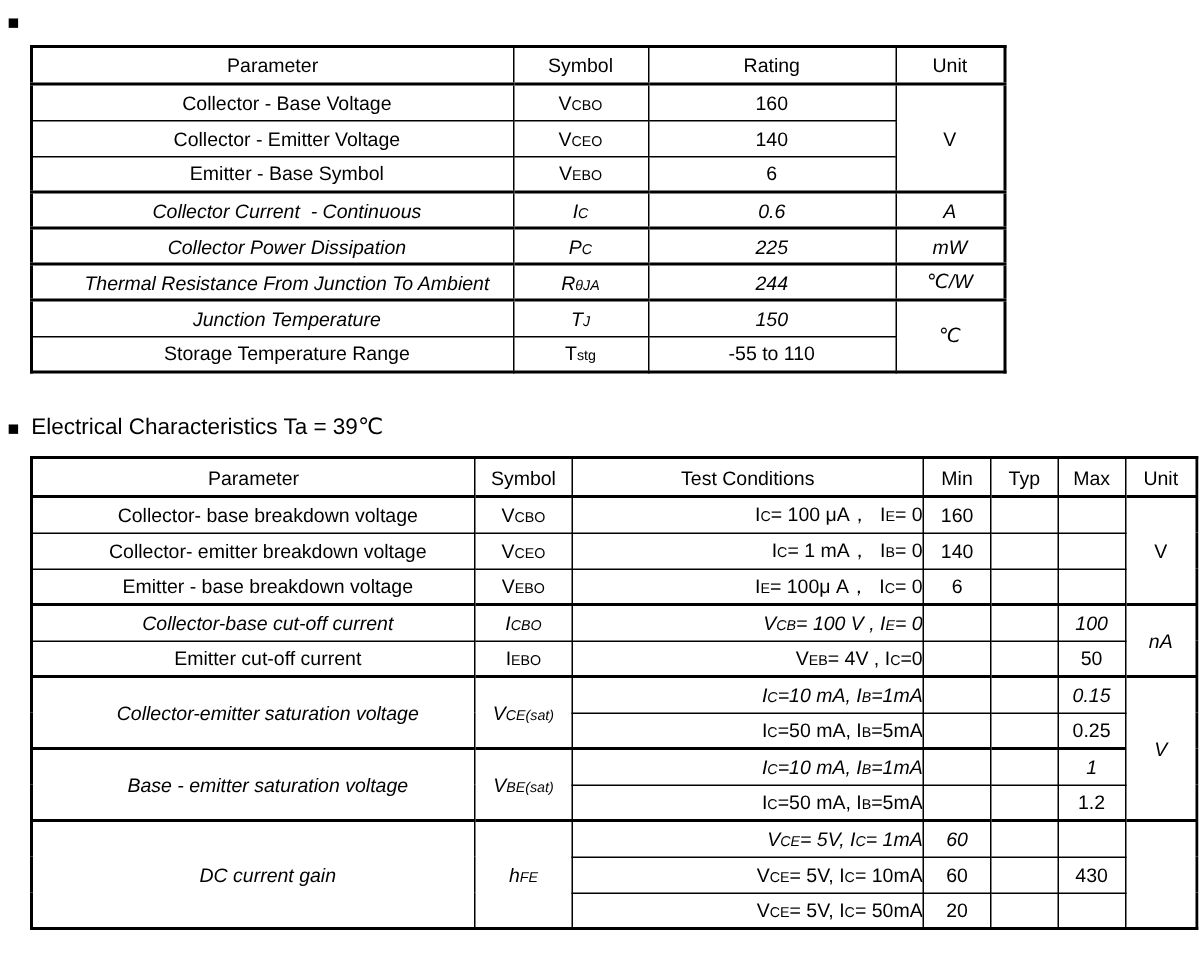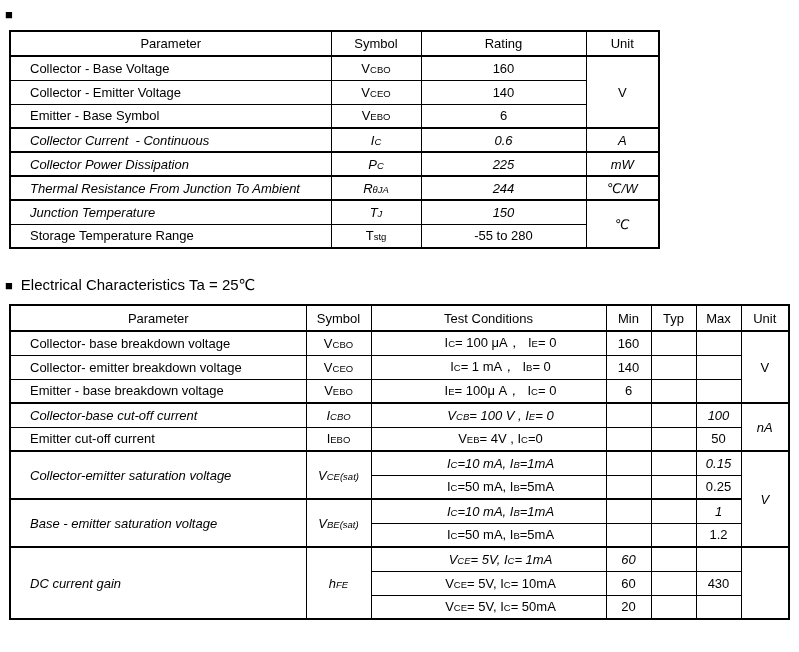--- a/index.html
+++ b/index.html
@@ -15,34 +15,34 @@
   .sec-title {
     display: flex; align-items: center; gap: 8px;
     font-size: 15px; line-height: 18px; color: #000;
   }
   .sec-title .bullet { font-size: 13px; line-height: 1; }
   .title-1 { margin: 1px 0 9px 0; }
   .title-2 { margin: 27px 0 10px 0; }
 
   table.t {
     border-collapse: collapse; table-layout: fixed;
-    margin-left: 4px; border: 2.5px solid #000;
+    margin-left: 15px; border: 2.5px solid #000;
   }
   .t th, .t td {
     border: 1.5px solid #000;
     font-size: 13px; font-weight: 400;
     text-align: center; vertical-align: middle;
     padding: 0; white-space: pre; overflow: hidden;
   }
   .t1 th { height: 25px; border-bottom: 2.5px solid #000; }
   .t1 td { height: 24px; }
   .t2 th { height: 26px; border-bottom: 2.5px solid #000; }
   .t2 td { height: 24px; }
-  .t td.pl { text-align: left; padding-left: 19px; }
-  .t td.tc { text-align: center; padding-left: 24px; }
+  .t td.pl { text-align: center; padding-left: 19px; }
+  .t td.tc { text-align: right; padding-left: 24px; }
   tr.gt > td { border-top: 2.5px solid #000; font-style: italic; }
   .sub { font-size: 9.5px; }
 </style>
 </head>
 <body>
 
 <div class="page">
 
   <div class="sec-title title-1">
     <span class="bullet">■</span>
@@ -100,28 +100,28 @@
       </tr>
       <tr class="gt">
         <td class="pl">Junction Temperature</td>
         <td>T<span class="sub">J</span></td>
         <td>150</td>
         <td rowspan="2">℃</td>
       </tr>
       <tr>
         <td class="pl">Storage Temperature Range</td>
         <td>T<span class="sub">stg</span></td>
-        <td>-55 to 280</td>
+        <td>-55 to 110</td>
       </tr>
     </tbody>
   </table>
 
   <div class="sec-title title-2">
     <span class="bullet">■</span>
-    <span>Electrical Characteristics Ta = 25℃</span>
+    <span>Electrical Characteristics Ta = 39℃</span>
   </div>
 
   <table class="t t2">
     <colgroup>
       <col style="width:296px">
         <col style="width:65px">
         <col style="width:235px">
       <col style="width:45px">
         <col style="width:45px">
         <col style="width:45px">

